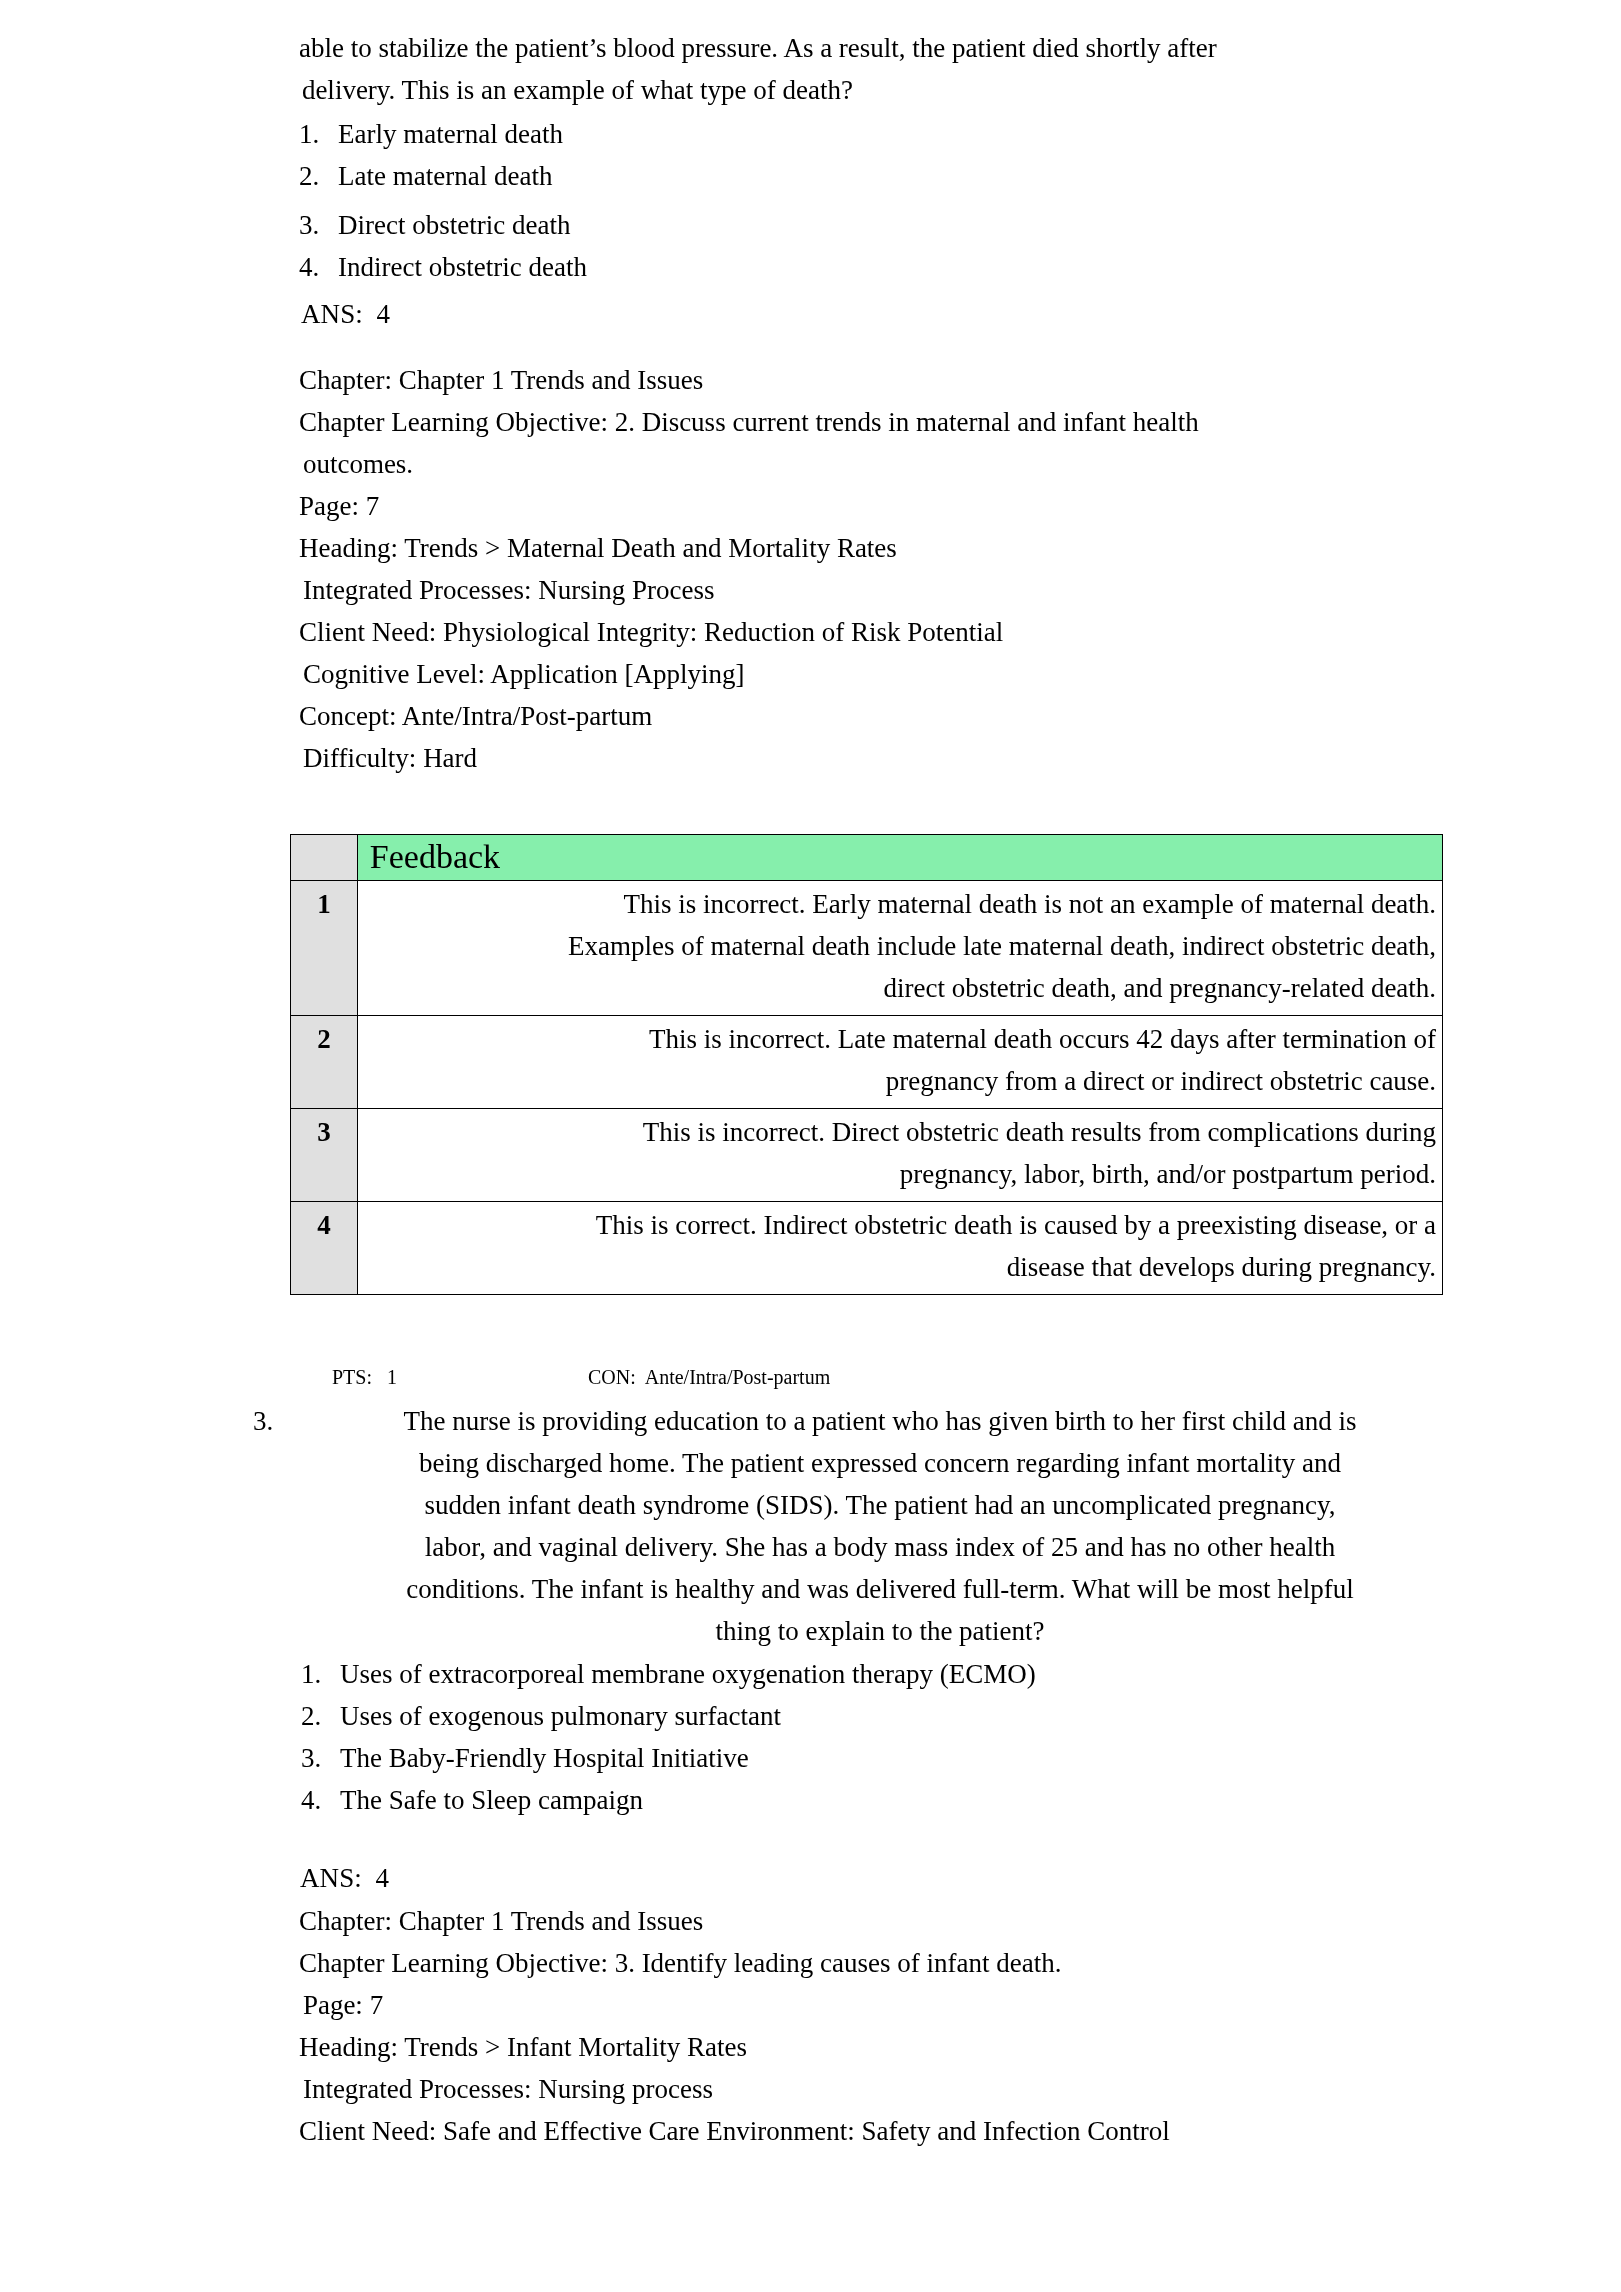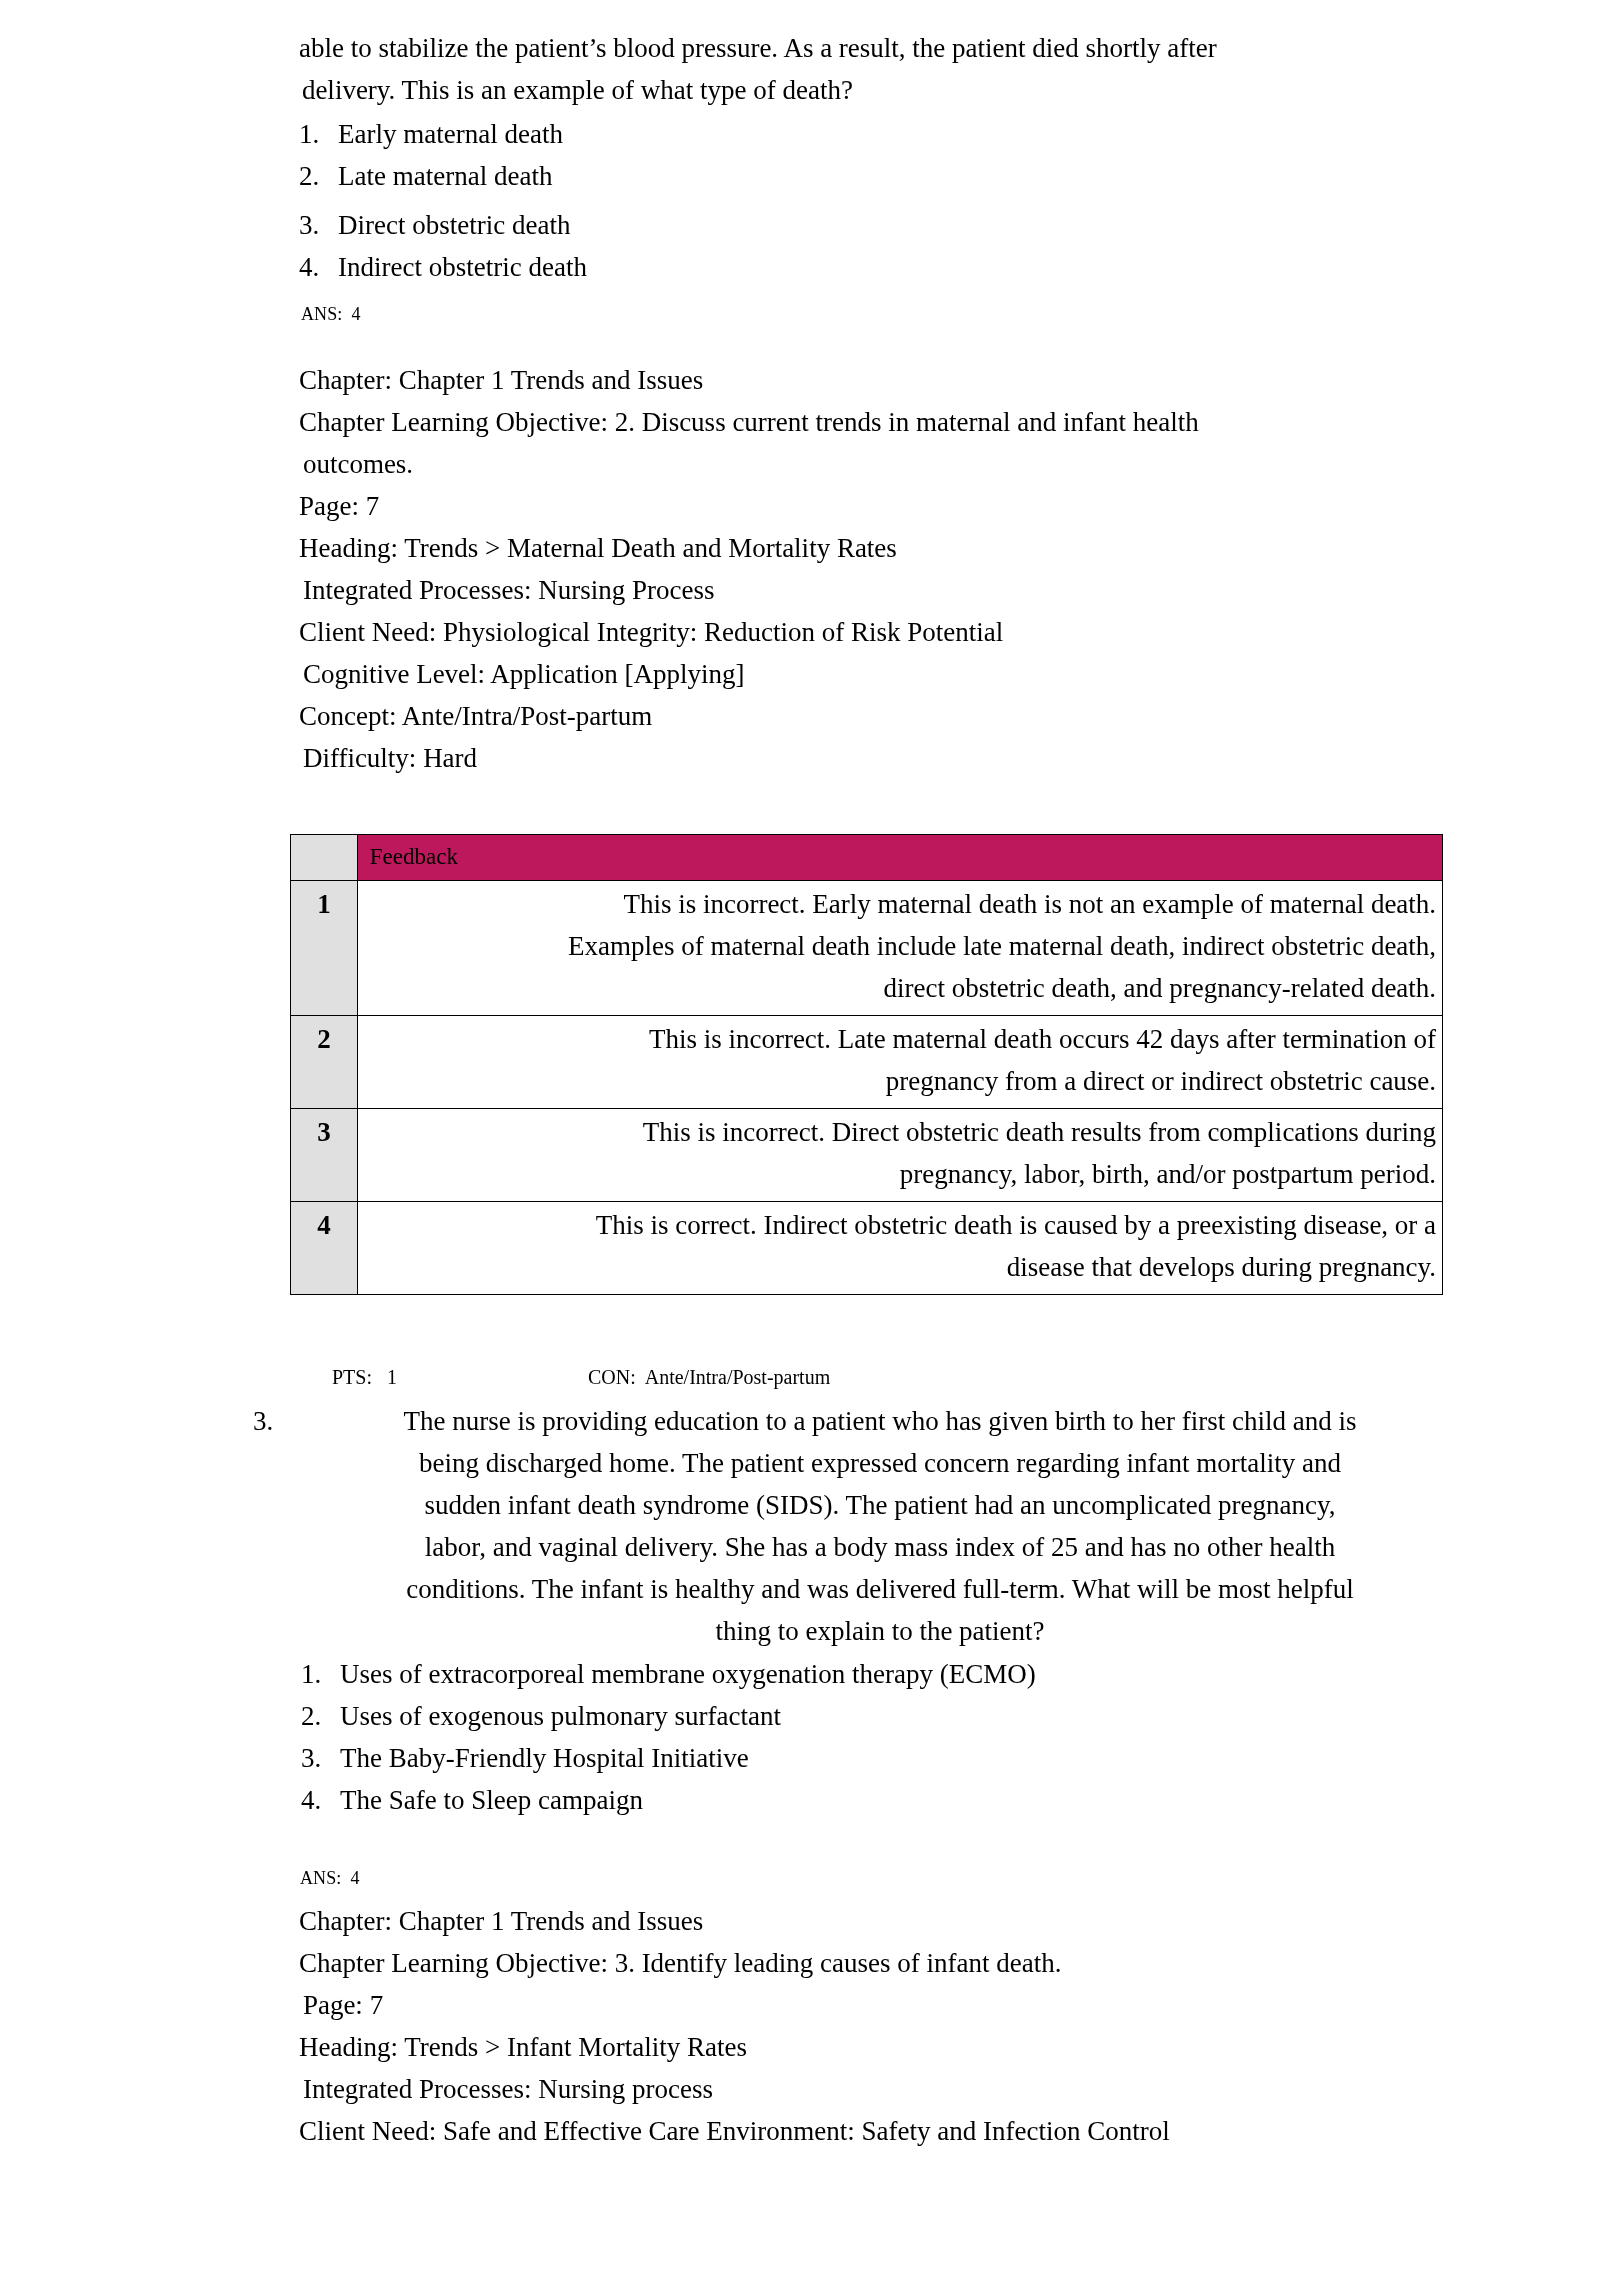--- a/index.html
+++ b/index.html
@@ -25,21 +25,21 @@
   }
   .content {
     position: absolute;
     left: 0;
     top: 0;
     width: 1621px;
   }
 
   
   .tline {
-    font-size: 18px;
+    font-size: 27px;
     line-height: 42px;
     white-space: pre;
     position: absolute;
     letter-spacing: 0.1px;
   }
 
   
   .stem {
     position: absolute;
     left: 299px;
@@ -94,23 +94,23 @@
     vertical-align: top;
     font-weight: normal;
     text-align: left;
   }
   .fbtable col.cnum { width: 67px; }
   .fbtable .hdr-num {
     background: #e0e0e0;
     height: 43px;
   }
   .fbtable .hdr-fb {
-    background: #be185d;
+    background: #86efac;
     padding: 1px 0 2px 11.8px;
-    font-size: 23px;
+    font-size: 34px;
   }
   .fbtable .numcell {
     background: #e0e0e0;
     text-align: center;
     font-weight: bold;
     padding-top: 2px;
     font-size: 27px;
   }
   .fbtable .fbcell {
     padding: 2px 5.9px 5.9px 11.8px;

